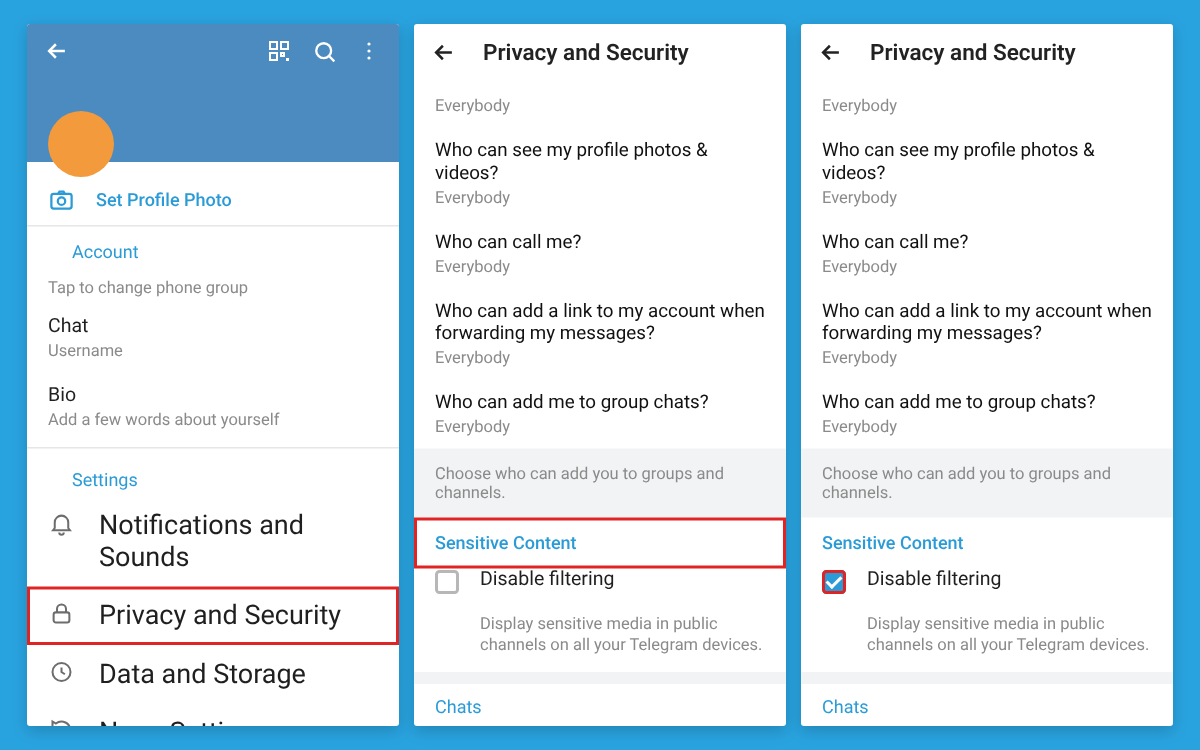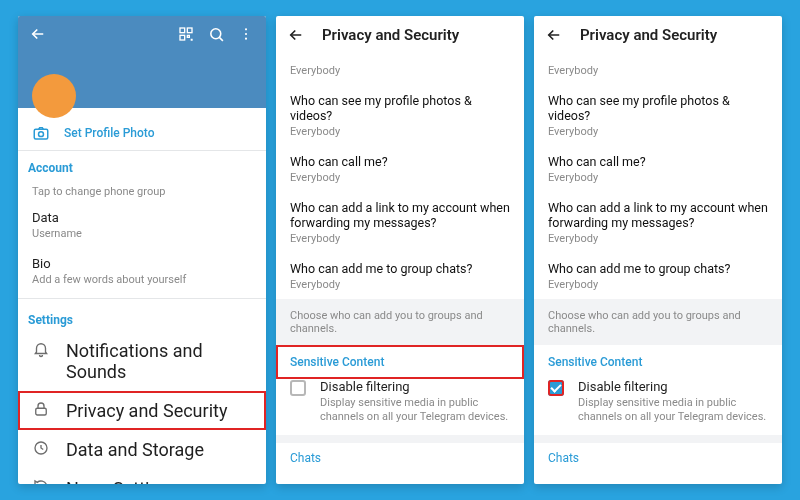--- a/index.html
+++ b/index.html
@@ -72,22 +72,22 @@
   .setphoto {
     display: flex; align-items: center;
     padding: 16px 14px 8px 14px;
     color: var(--tg-link);
     font-weight: 500;
     gap: 14px;
     border-bottom: 1px solid var(--line);
   }
   .section-label {
     color: var(--tg-link);
-    font-weight: 700;
-    padding: 10px 14px 4px 10px;
+    font-weight: 400;
+    padding: 10px 14px 4px 30px;
   }
   .small-hint {
     color: var(--sub);
     font-size: 11px;
     padding: 6px 14px 4px 14px;
   }
   .acct-row {
     padding: 8px 14px;
   }
   .acct-row .v { color: var(--text); font-size: 13px; }
@@ -151,21 +151,21 @@
   .cb.checked::after {
     content: "";
     position: absolute;
     left: 3px; top: 0px;
     width: 4px; height: 8px;
     border: solid #fff;
     border-width: 0 2px 2px 0;
     transform: rotate(45deg);
   }
   .cb-text .t { font-size: 13px; }
-  .cb-text .d { font-size: 11px; color: var(--sub); margin-top: 2px; line-height: 1.3; }
+  .cb-text .d { font-size: 11px; color: var(--sub); margin-top: 15px; line-height: 1.3; }
   .gap-band { background: var(--section-bg); height: 8px; }
   .chats-head { color: var(--tg-link); font-weight: 400; padding: 8px 14px; }
   .chats-row { display: flex; align-items: center; gap: 16px; padding: 8px 14px; font-size: 13px; }
   svg { display: block; }
 </style>
 </head>
 <body>
 
 <div class="stage">
 
@@ -212,21 +212,21 @@
               <circle cx="12" cy="13.5" r="3.3"></circle>
               <path d="M9 7l1.2-2h3.6L15 7"></path>
             </svg>
         </span>
         <span>Set Profile Photo</span>
       </div>
 
       <div class="section-label">Account</div>
       <div class="small-hint">Tap to change phone group</div>
       <div class="acct-row">
-        <div class="v">Data</div>
+        <div class="v">Chat</div>
         <div class="h">Username</div>
       </div>
       <div class="acct-row">
         <div class="v">Bio</div>
         <div class="h">Add a few words about yourself</div>
       </div>
       <div class="divider"></div>
 
       <div class="section-label">Settings</div>
 

